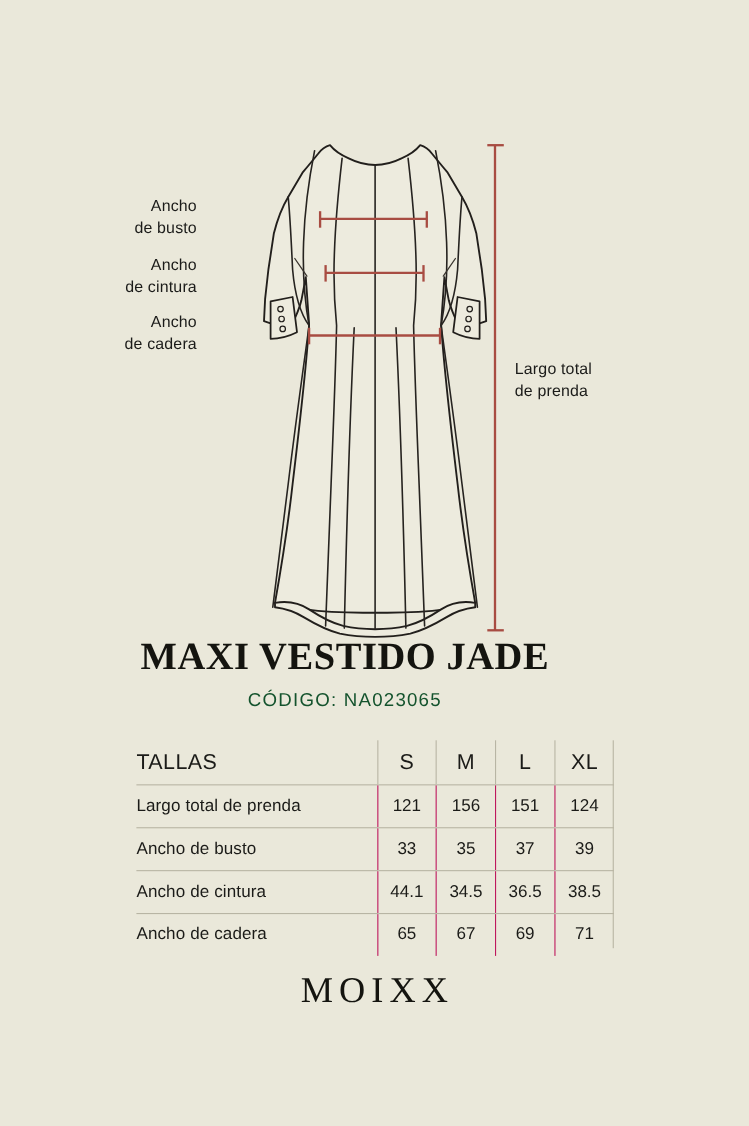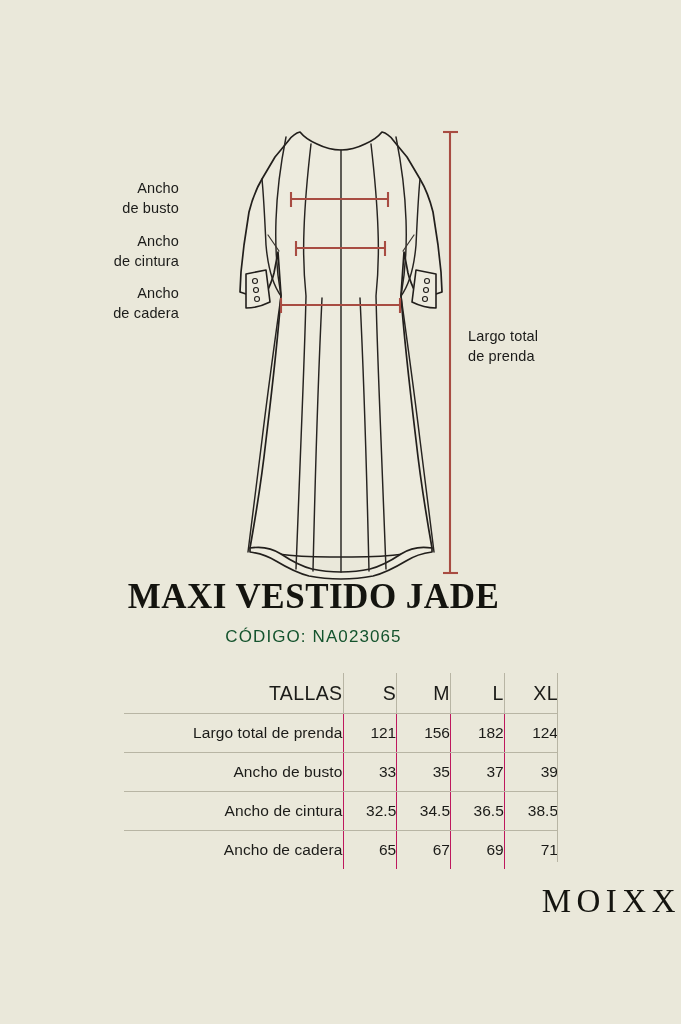--- a/index.html
+++ b/index.html
@@ -91,21 +91,20 @@
     width: 434px;
     table-layout: fixed;
   }
   table#size-table th,
   table#size-table td {
     padding: 0;
     margin: 0;
     font-weight: normal;
     color: #1b1b18;
     vertical-align: middle;
-    text-align: right;
   }
   .col-label { width: 219px; }
   .col-size  { width: 53.75px; }
 
   thead th {
     height: 40px;
     font-family: "Liberation Sans", sans-serif;
     font-weight: bold;
     font-size: 19.5px;
     letter-spacing: 0.4px;
@@ -146,21 +145,21 @@
     height: 189px;
     background: #b8b5a4;
   }
 
   
   #brand-block {
     position: absolute;
     left: 0;
     top: 885px;
     width: 681px;
-    text-align: right;
+    text-align: center;
   }
   #brand-name {
     font-family: "Liberation Serif", serif;
     font-size: 33px;
     letter-spacing: 5.5px;
     color: #14140f;
     line-height: 1;
     padding-left: 5px;
   }
 </style>
@@ -349,33 +348,33 @@
         <th class="th-size">M</th>
         <th class="th-size">L</th>
         <th class="th-size">XL</th>
       </tr>
     </thead>
     <tbody>
       <tr>
         <td class="td-label">Largo total de prenda</td>
         <td class="td-value">121</td>
         <td class="td-value">156</td>
-        <td class="td-value">182</td>
+        <td class="td-value">151</td>
         <td class="td-value">124</td>
       </tr>
       <tr>
         <td class="td-label">Ancho de busto</td>
         <td class="td-value">33</td>
         <td class="td-value">35</td>
         <td class="td-value">37</td>
         <td class="td-value">39</td>
       </tr>
       <tr>
         <td class="td-label">Ancho de cintura</td>
-        <td class="td-value">32.5</td>
+        <td class="td-value">44.1</td>
         <td class="td-value">34.5</td>
         <td class="td-value">36.5</td>
         <td class="td-value">38.5</td>
       </tr>
       <tr>
         <td class="td-label">Ancho de cadera</td>
         <td class="td-value">65</td>
         <td class="td-value">67</td>
         <td class="td-value">69</td>
         <td class="td-value">71</td>

